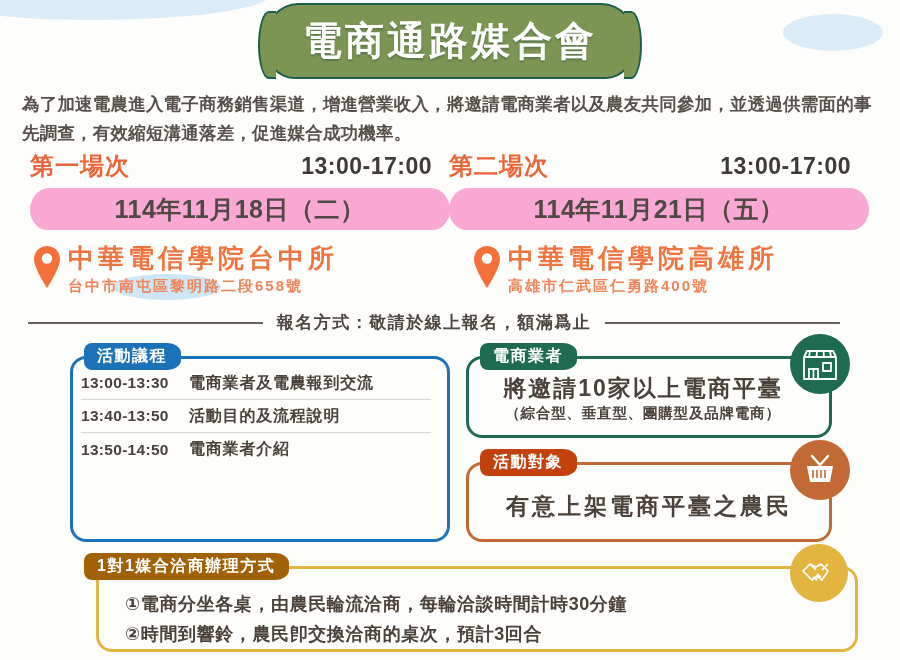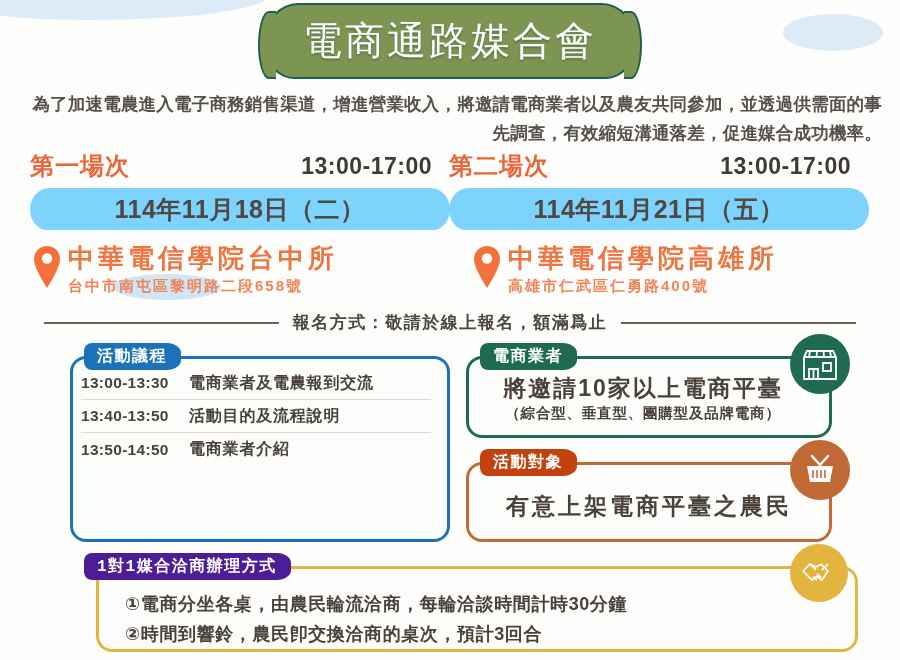--- a/index.html
+++ b/index.html
@@ -28,46 +28,46 @@
     display: flex; align-items: center; justify-content: center;
   }
   #title-banner::before, #title-banner::after {
     content: ""; position: absolute; top: 6px; width: 16px; height: 64px;
     border: 2.5px solid #1e5e4c; background: #7d9553;
   }
   #title-banner::before { left: -8px; border-right: none; border-radius: 60% 0 0 60%/50% 0 0 50%; }
   #title-banner::after { right: -8px; border-left: none; border-radius: 0 60% 60% 0/0 50% 50% 0; }
   #title-text {
     position: relative; z-index: 3;
-    font-size: 39px; font-weight: normal; color: #ffffff;
+    font-size: 39px; font-weight: bold; color: #ffffff;
     letter-spacing: 3px;
     text-shadow: 0 2px 2px rgba(30,70,55,.35);
   }
 
   
   #intro {
     position: absolute; left: 22px; top: 90px; width: 860px;
     font-size: 17.5px; font-weight: bold; line-height: 29px;
-    color: #57504a; letter-spacing: .2px; z-index: 3; text-align: right;
+    color: #57504a; letter-spacing: .2px; z-index: 3;
   }
 
   
   .session { position: absolute; top: 150px; width: 420px; z-index: 3; }
   #session-1 { left: 30px; }
   #session-2 { left: 449px; }
   .session-head { display: flex; align-items: baseline; height: 32px; }
   .session-label {
     font-size: 24px; font-weight: bold; color: #e8663a; letter-spacing: 1px;
   }
   .session-time {
     font-size: 23px; font-weight: bold; color: #3f3a36; letter-spacing: .5px;
     margin-left: auto; padding-right: 18px;
   }
   .session-date-pill {
-    margin-top: 6px; height: 42px; background: #7dd3fc;
+    margin-top: 6px; height: 42px; background: #f9a8d4;
     border-radius: 22px 22px 20px 20px / 60% 60% 55% 55%;
     display: flex; align-items: center; justify-content: center;
   }
   .session-date {
     font-size: 25px; font-weight: bold; color: #4f4843; letter-spacing: .5px;
   }
 
   
   .venue { position: absolute; top: 243px; width: 430px; z-index: 3; display: flex; align-items: flex-start; }
   #venue-1 { left: 32px; }
@@ -77,21 +77,21 @@
   .venue-name {
     font-size: 26px; font-weight: bold; color: #ef7440; letter-spacing: 4px; line-height: 30px;
   }
   .venue-addr {
     font-size: 15px; font-weight: bold; color: #f0855a; letter-spacing: 2px;
     margin-top: 3px; line-height: 19px; position: relative; z-index: 4;
   }
 
   
   #signup-row {
-    position: absolute; left: 44px; top: 311px; width: 812px;
+    position: absolute; left: 28px; top: 311px; width: 812px;
     display: flex; align-items: center; z-index: 3; text-align: center;
   }
   .sig-line { flex: 1 1 auto; height: 2px; background: #6b625a; }
   #signup-text {
     font-size: 17px; font-weight: bold; color: #4d4views; color: #4d463f;
     letter-spacing: 1.5px; padding: 0 14px; white-space: nowrap;
   }
 
   
   .card { position: absolute; z-index: 3; }
@@ -147,21 +147,21 @@
   #audience-tab { background: #c2410c; top: -13px; }
   #audience-badge { right: -18px; top: -22px; width: 60px; height: 60px; background: #c26a35; }
   #audience-inner { padding: 26px 12px 0 12px; text-align: center; }
   #audience-main {
     font-size: 23px; font-weight: bold; color: #4a423a; letter-spacing: 3px;
   }
 
   
   #match-card { left: 70px; top: 566px; width: 762px; height: 86px; }
   #match-card .card-body { border-color: #e2b440; margin-left: 26px; }
-  #match-tab { background: #4c1d95; top: -13px; font-family: Liberation Mono, monospace; }
+  #match-tab { background: #a16207; top: -13px; }
   #match-badge { right: -16px; top: -22px; width: 58px; height: 58px; background: #e2b440; }
   #match-inner { padding: 20px 0 0 26px; }
   .match-line {
     font-size: 18px; font-weight: bold; color: #4a423a; letter-spacing: .6px; line-height: 30px;
   }
 </style>
 </head>
 <body>
 
 <div class="cloud" id="cloud-tl"></div>

